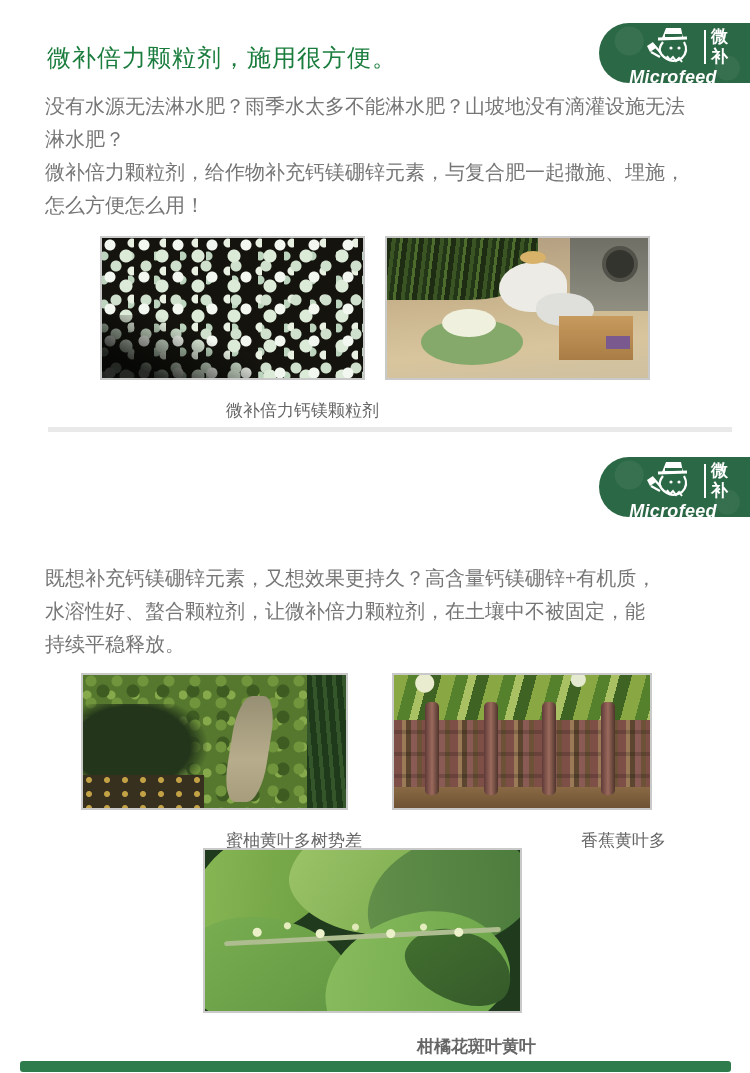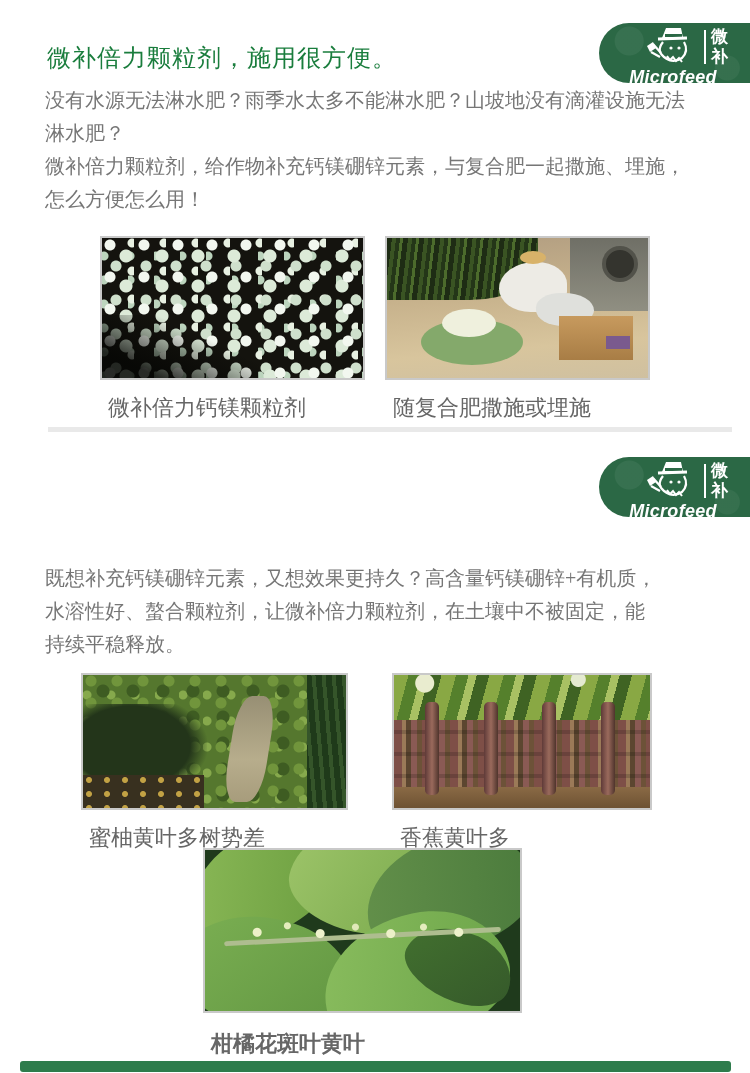--- a/index.html
+++ b/index.html
@@ -21,29 +21,29 @@
   .badge .en{position:absolute;left:26px;top:44px;width:96px;text-align:center;color:#ffffff;
              font-size:18px;font-weight:bold;font-style:italic;letter-spacing:.3px;}
 
   
   .title{position:absolute;left:45px;margin:2px;font-size:24px;font-weight:normal;
          color:#1a7d3d;letter-spacing:1px;white-space:nowrap;}
   .t1{top:40px;}
   .t2{top:498px;}
   .body{position:absolute;left:45px;width:680px;margin:0;font-size:20px;line-height:33px;
         color:#767676;white-space:pre-line;}
-  .b1{top:84px;}
+  .b1{top:90px;}
   .b2{top:562px;font-family:Liberation Serif, serif;}
 
   .divider{position:absolute;left:48px;top:427px;width:684px;height:5px;background:#e9e9e9;}
 
   
   .photo{position:absolute;border:2px solid #c9c9c9;box-sizing:border-box;overflow:hidden;}
   .photo>div{position:absolute;}
-  .caption{position:absolute;margin:8px;font-size:22px;color:#666666;text-align:left;}
+  .caption{position:absolute;margin:14px;font-size:17px;color:#666666;text-align:right;}
 
   .fig1a{left:100px;top:236px;width:265px;height:144px;}
   .fig1b{left:385px;top:236px;width:265px;height:144px;}
   .cap1a{left:100px;top:385px;width:265px;}
   .cap1b{left:385px;top:385px;width:265px;}
   .fig2a{left:81px;top:673px;width:267px;height:137px;}
   .fig2b{left:392px;top:673px;width:260px;height:137px;}
   .cap2a{left:81px;top:815px;width:267px;}
   .cap2b{left:392px;top:815px;width:260px;}
   .fig3{left:203px;top:848px;width:319px;height:165px;}
@@ -177,21 +177,20 @@
     <div class="p2-wheel"></div>
     <div class="p2-person"></div>
     <div class="p2-hat"></div>
     <div class="p2-bag"></div>
     <div class="p2-box"></div>
     <div class="p2-box-label"></div>
     <div class="p2-pile"></div>
     <div class="p2-pile-top"></div>
   </div>
   <p class="caption cap1a">微补倍力钙镁颗粒剂</p>
-  <p class="caption cap1b">随复合肥撒施或埋施</p>
 
   <div class="divider"></div>
 
   <div class="badge badge2">
     <svg class="mascot" viewBox="0 0 58 42">
       <path d="M21 12 L25 2 L40 2 L42 12 Z" fill="#ffffff"></path>
       <rect x="24" y="8" width="17" height="3" fill="#2b6845"></rect>
       <path d="M17 13 L46 12" stroke="#ffffff" stroke-width="3" fill="none"></path>
       <path d="M22 16 q-7 9 1 15 q9 7 18 1 q7 -7 2 -16" fill="none" stroke="#ffffff" stroke-width="2.2"></path>
       <path d="M26 30 l3 4 l3 -3 l3 4 l3 -3 l3 4" fill="none" stroke="#ffffff" stroke-width="2"></path>

